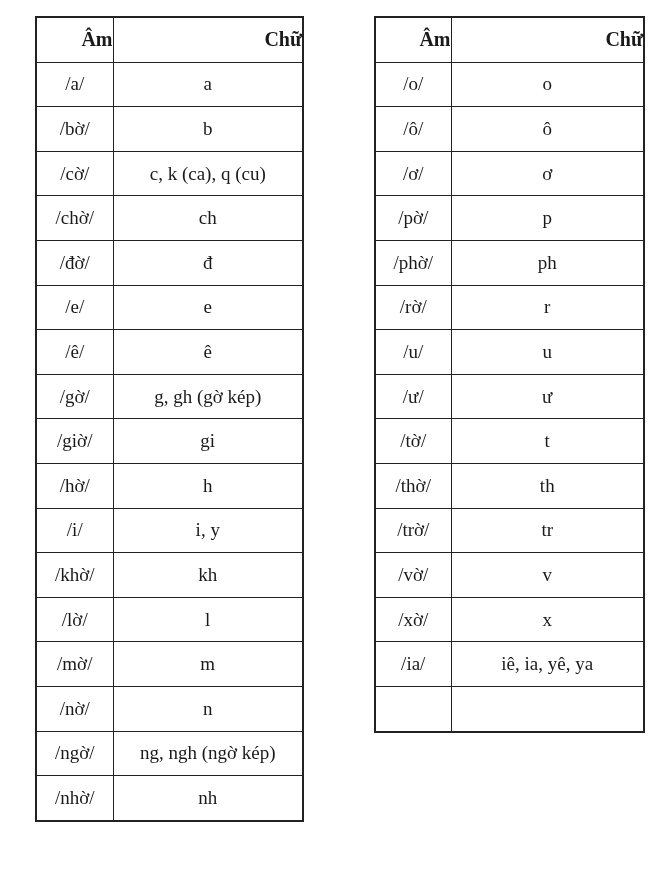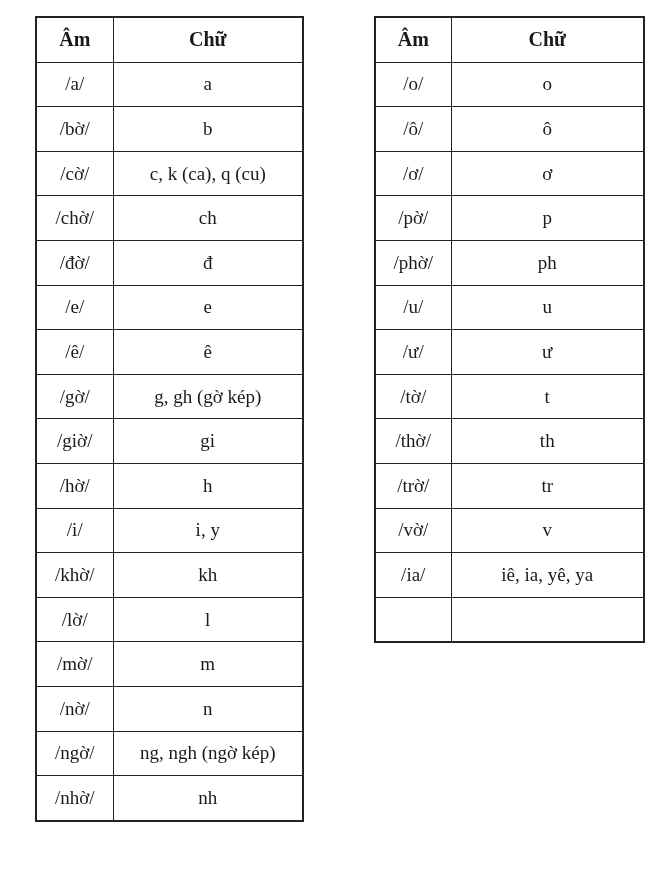--- a/index.html
+++ b/index.html
@@ -28,20 +28,21 @@
       padding: 0;
       text-align: center;
       vertical-align: middle;
       font-size: 19px;
       font-weight: normal;
       white-space: nowrap;
     }
     table.phon th {
       font-weight: bold;
       font-size: 20px;
+      text-align: right;
     }
     #table-left { left: 35px; width: 267px; }
     #table-left col.c1 { width: 77px; }
     #table-left col.c2 { width: 190px; }
     #table-right { left: 374px; width: 269px; }
     #table-right col.c1 { width: 76px; }
     #table-right col.c2 { width: 193px; }
   </style>
 </head>
 <body>
@@ -155,20 +156,24 @@
       </tr>
       <tr>
         <td>/pờ/</td>
         <td>p</td>
       </tr>
       <tr>
         <td>/phờ/</td>
         <td>ph</td>
       </tr>
       <tr>
+        <td>/rờ/</td>
+        <td>r</td>
+      </tr>
+      <tr>
         <td>/u/</td>
         <td>u</td>
       </tr>
       <tr>
         <td>/ư/</td>
         <td>ư</td>
       </tr>
       <tr>
         <td>/tờ/</td>
         <td>t</td>
@@ -177,20 +182,24 @@
         <td>/thờ/</td>
         <td>th</td>
       </tr>
       <tr>
         <td>/trờ/</td>
         <td>tr</td>
       </tr>
       <tr>
         <td>/vờ/</td>
         <td>v</td>
+      </tr>
+      <tr>
+        <td>/xờ/</td>
+        <td>x</td>
       </tr>
       <tr>
         <td>/ia/</td>
         <td>iê, ia, yê, ya</td>
       </tr>
       <tr>
         <td></td>
         <td></td>
       </tr>
     </tbody>

